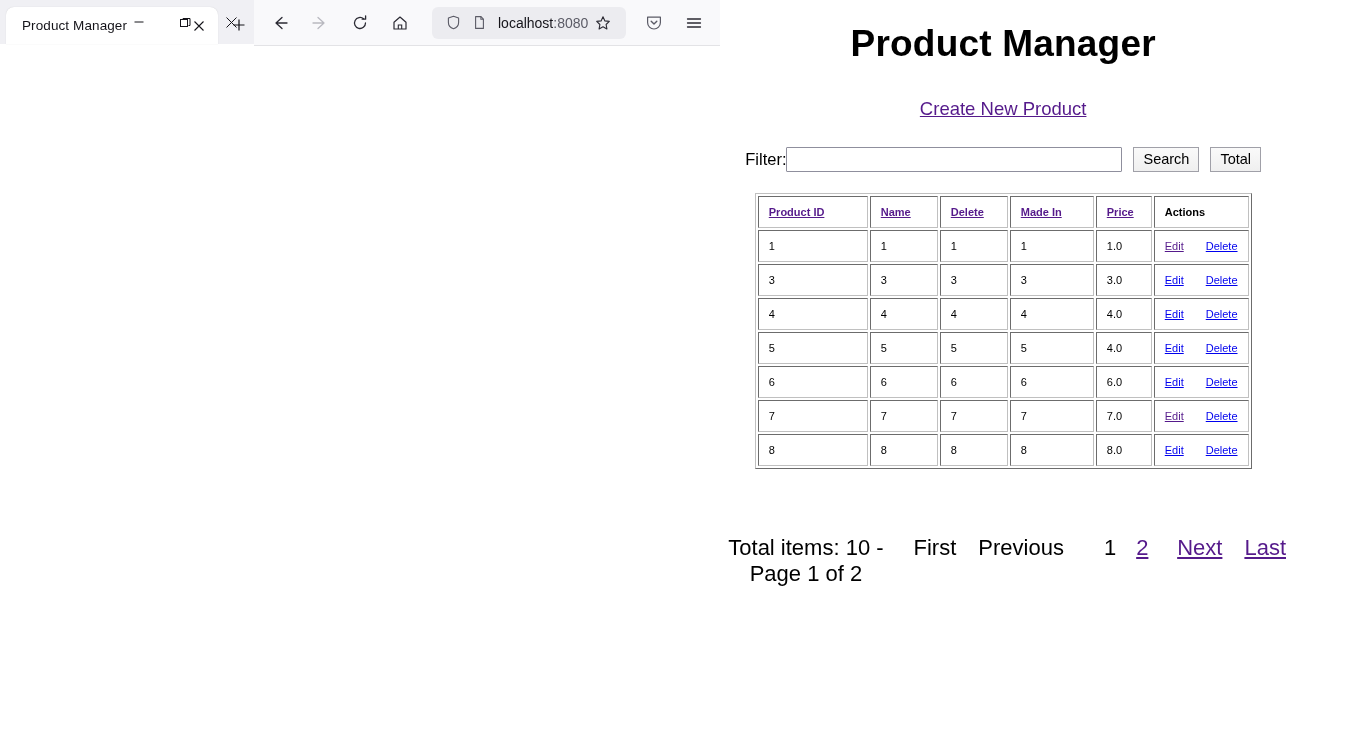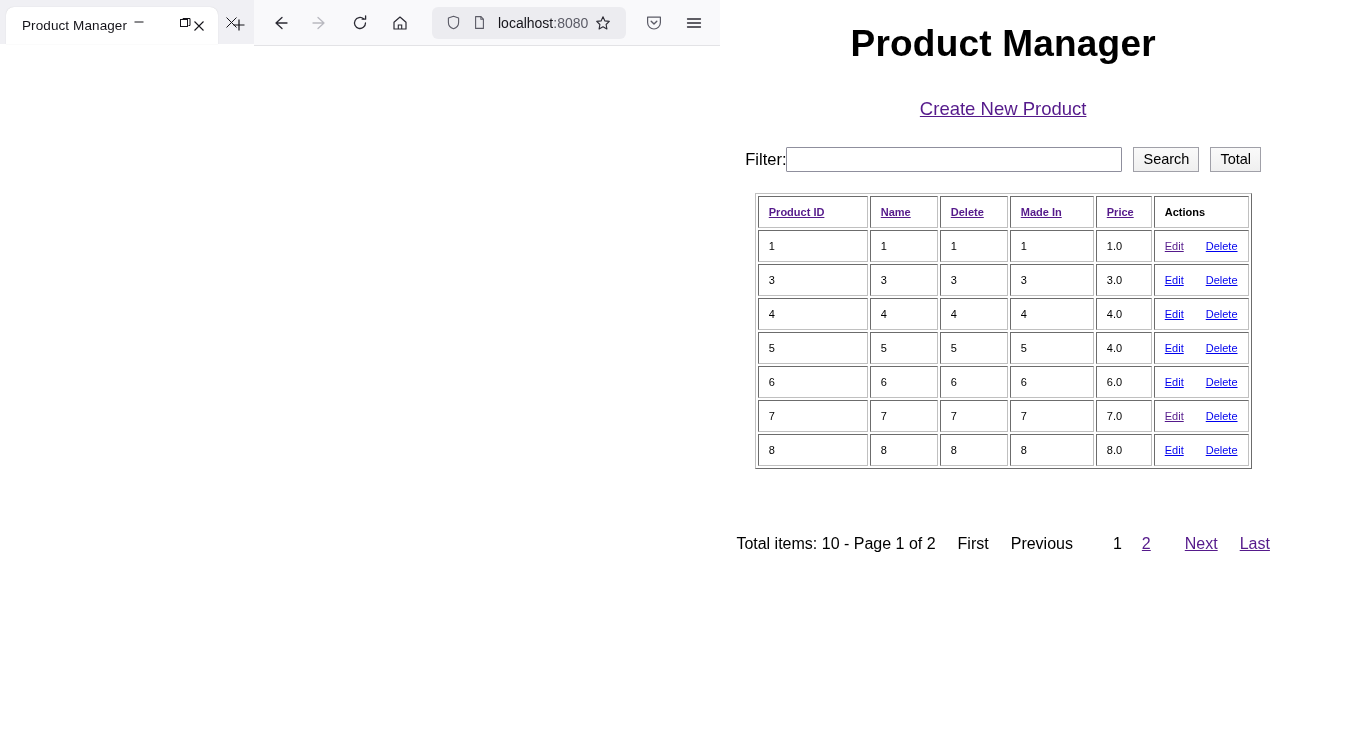--- a/index.html
+++ b/index.html
@@ -269,21 +269,21 @@
   td.col-id   { min-width: 88px; }
   td.col-name { min-width: 46px; }
   td.col-brand{ min-width: 46px; }
   td.col-made { min-width: 62px; }
   td.col-price{ min-width: 34px; }
   .act-gap { display: inline-block; width: 22px; }
 
   .pager {
     margin-top: 22px;
     font-family: "Liberation Sans", sans-serif;
-    font-size: 16px;
+    font-size: 22px;
     color: #000000;
     display: flex;
     justify-content: center;
     align-items: baseline;
   }
   .pager .total { margin-right: 22px; }
   .pager .pg { margin-right: 22px; }
   .pager .pgnum { margin-right: 20px; }
   .pager .pgnum.first-num { margin-left: 18px; }
   .pager .tail-gap { display: inline-block; width: 14px; }

